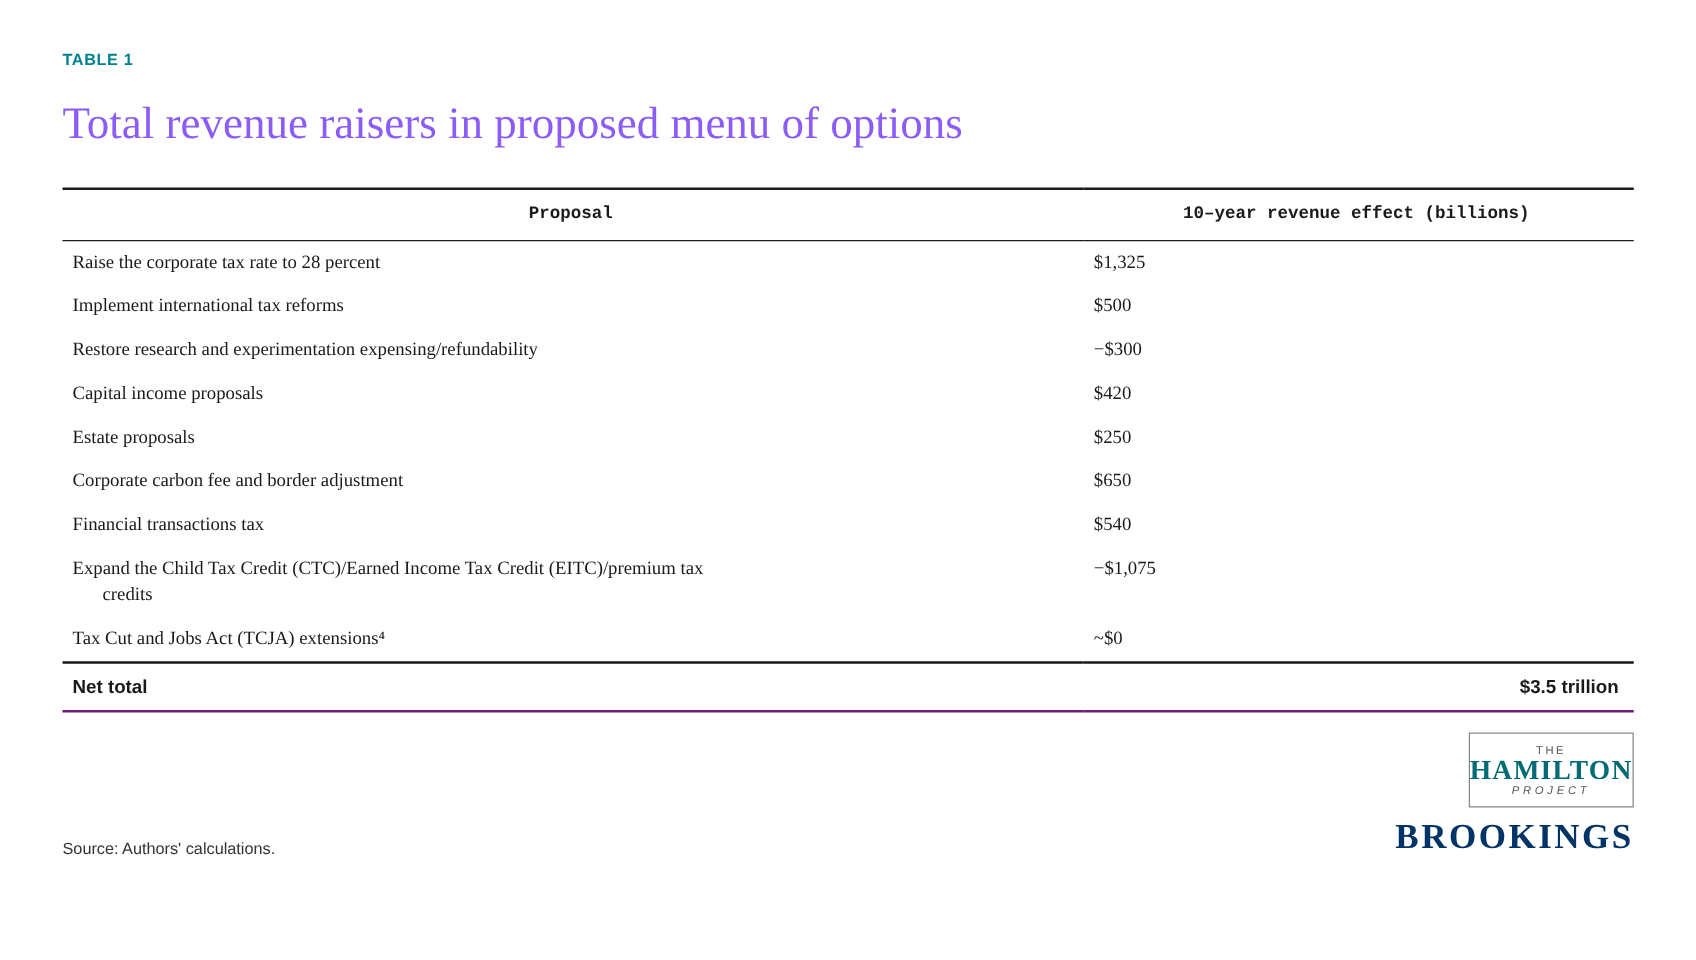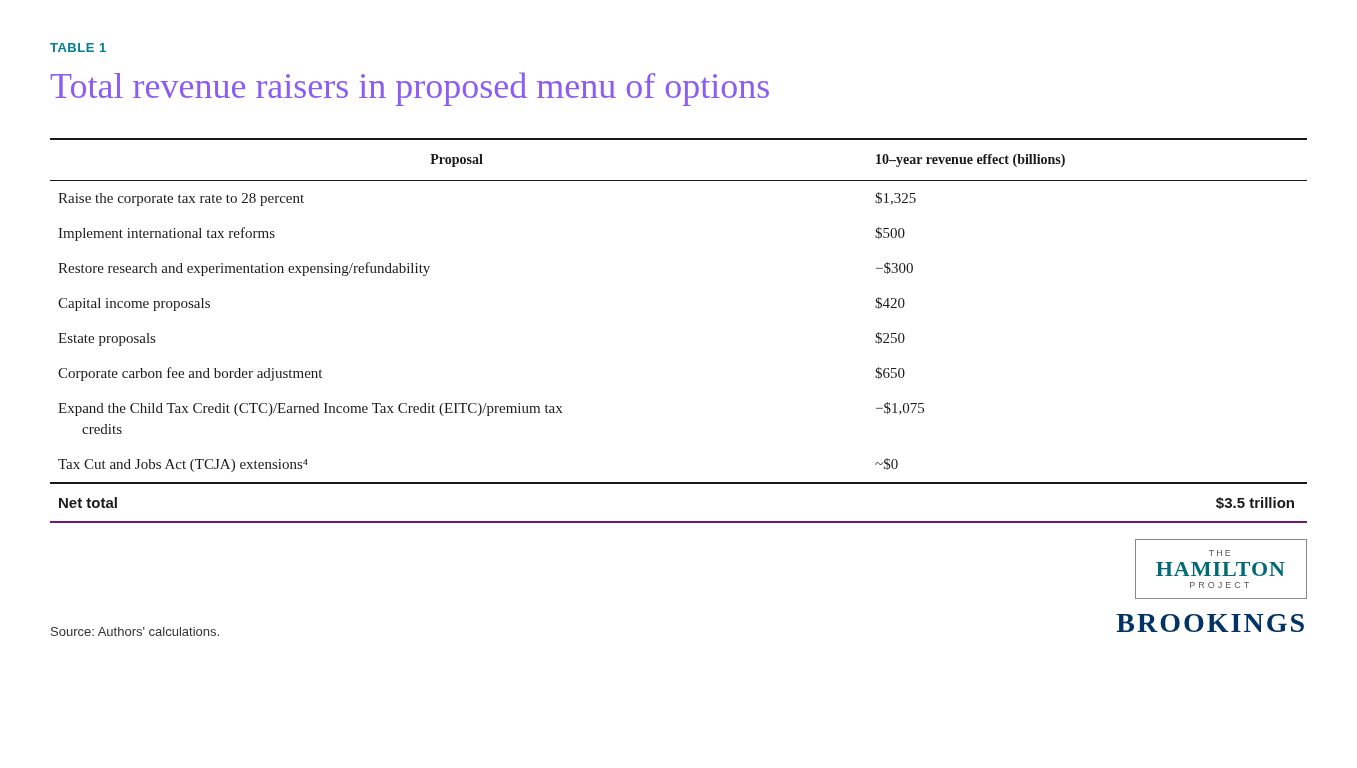--- a/index.html
+++ b/index.html
@@ -16,21 +16,21 @@
       min-height: 768px;
       padding: 40px 50px 40px 50px;
     }
 
     .table-label {
       color: #00838f;
       font-family: Arial, Helvetica, sans-serif;
       font-size: 13px;
       font-weight: 600;
       letter-spacing: 0.5px;
-      margin-bottom: 10px;
+      margin-bottom: 22px;
     }
 
     .table-title {
       font-family: Georgia, serif;
       font-size: 36px;
       font-weight: 400;
       color: #8b5cf6;
       margin-bottom: 30px;
       line-height: 1.2;
     }
@@ -41,34 +41,34 @@
       font-size: 15px;
       line-height: 1.4;
     }
 
     .main-table thead tr {
       border-top: 2px solid #1a1a1a;
       border-bottom: 1px solid #1a1a1a;
     }
 
     .main-table th {
-      font-family: Liberation Serif, serif;
+      font-family: Liberation Mono, monospace;
       font-weight: 700;
       font-size: 14px;
       padding: 10px 12px 10px 8px;
       text-align: left;
     }
 
     .main-table th.col-proposal {
       text-align: center;
       width: 65%;
     }
 
     .main-table th.col-revenue {
-      text-align: left;
+      text-align: center;
       width: 35%;
     }
 
     .main-table tbody tr {
       border-bottom: none;
     }
 
     .main-table tbody tr td {
       padding: 7px 12px 7px 8px;
       vertical-align: top;
@@ -110,21 +110,21 @@
 
     .logos {
       display: flex;
       flex-direction: column;
       align-items: flex-end;
       gap: 8px;
     }
 
     .hamilton-logo {
       border: 1px solid #888;
-      padding: 8px 20px;
+      padding: 8px 0;
       text-align: center;
       display: inline-block;
     }
 
     .hamilton-logo .the {
       font-family: Arial, Helvetica, sans-serif;
       font-size: 9px;
       letter-spacing: 2px;
       color: #555;
       text-align: center;
@@ -138,20 +138,21 @@
       letter-spacing: 1px;
       line-height: 1;
     }
 
     .hamilton-logo .project {
       font-family: Arial, Helvetica, sans-serif;
       font-size: 9px;
       letter-spacing: 3px;
       color: #555;
       text-align: center;
+      font-style: italic;
     }
 
     .brookings-logo {
       font-family: Georgia, serif;
       font-size: 28px;
       font-weight: 700;
       color: #003366;
       letter-spacing: 2px;
     }
 
@@ -189,20 +190,24 @@
       <td>Capital income proposals</td>
       <td class="col-revenue">$420</td>
     </tr>
     <tr>
       <td>Estate proposals</td>
       <td class="col-revenue">$250</td>
     </tr>
     <tr>
       <td>Corporate carbon fee and border adjustment</td>
       <td class="col-revenue">$650</td>
+    </tr>
+    <tr>
+      <td>Financial transactions tax</td>
+      <td class="col-revenue">$540</td>
     </tr>
     <tr>
       <td>
         <span>Expand the Child Tax Credit (CTC)/Earned Income Tax Credit (EITC)/premium tax</span><br>
         <span class="indent" style="display:inline-block;padding-left:16px;">credits</span>
       </td>
       <td class="col-revenue">−$1,075</td>
     </tr>
     <tr>
       <td>Tax Cut and Jobs Act (TCJA) extensions⁴</td>

